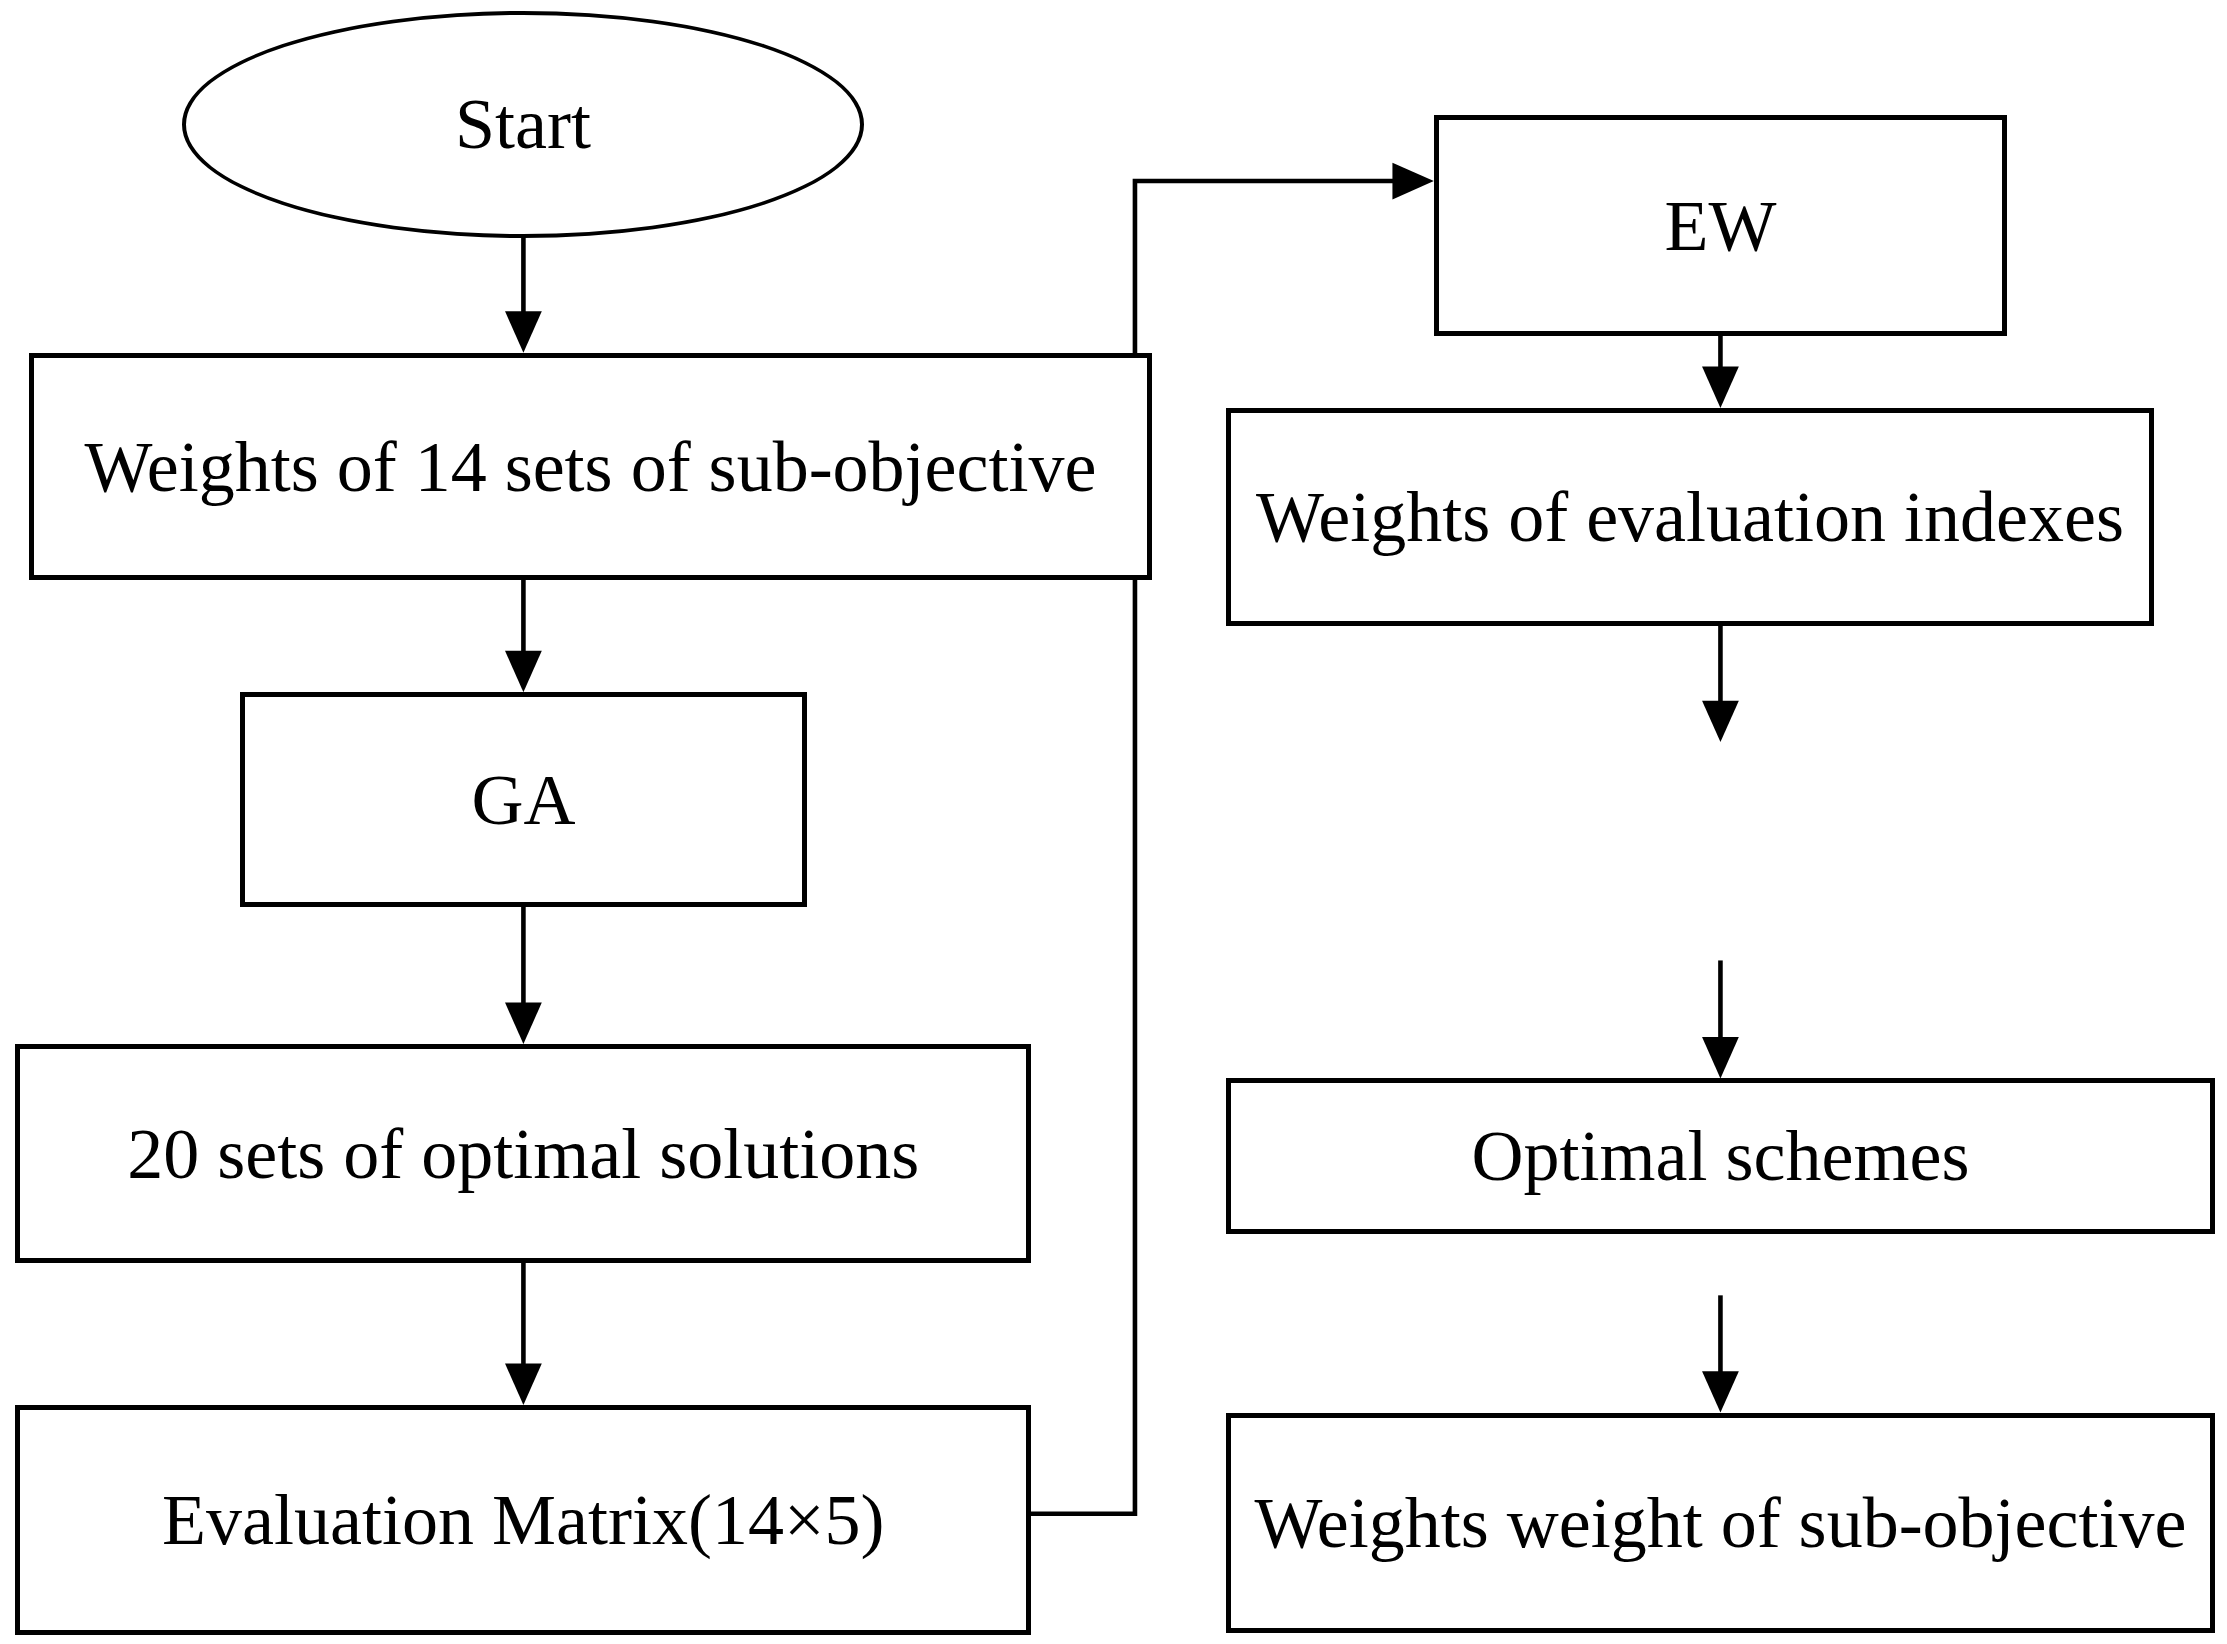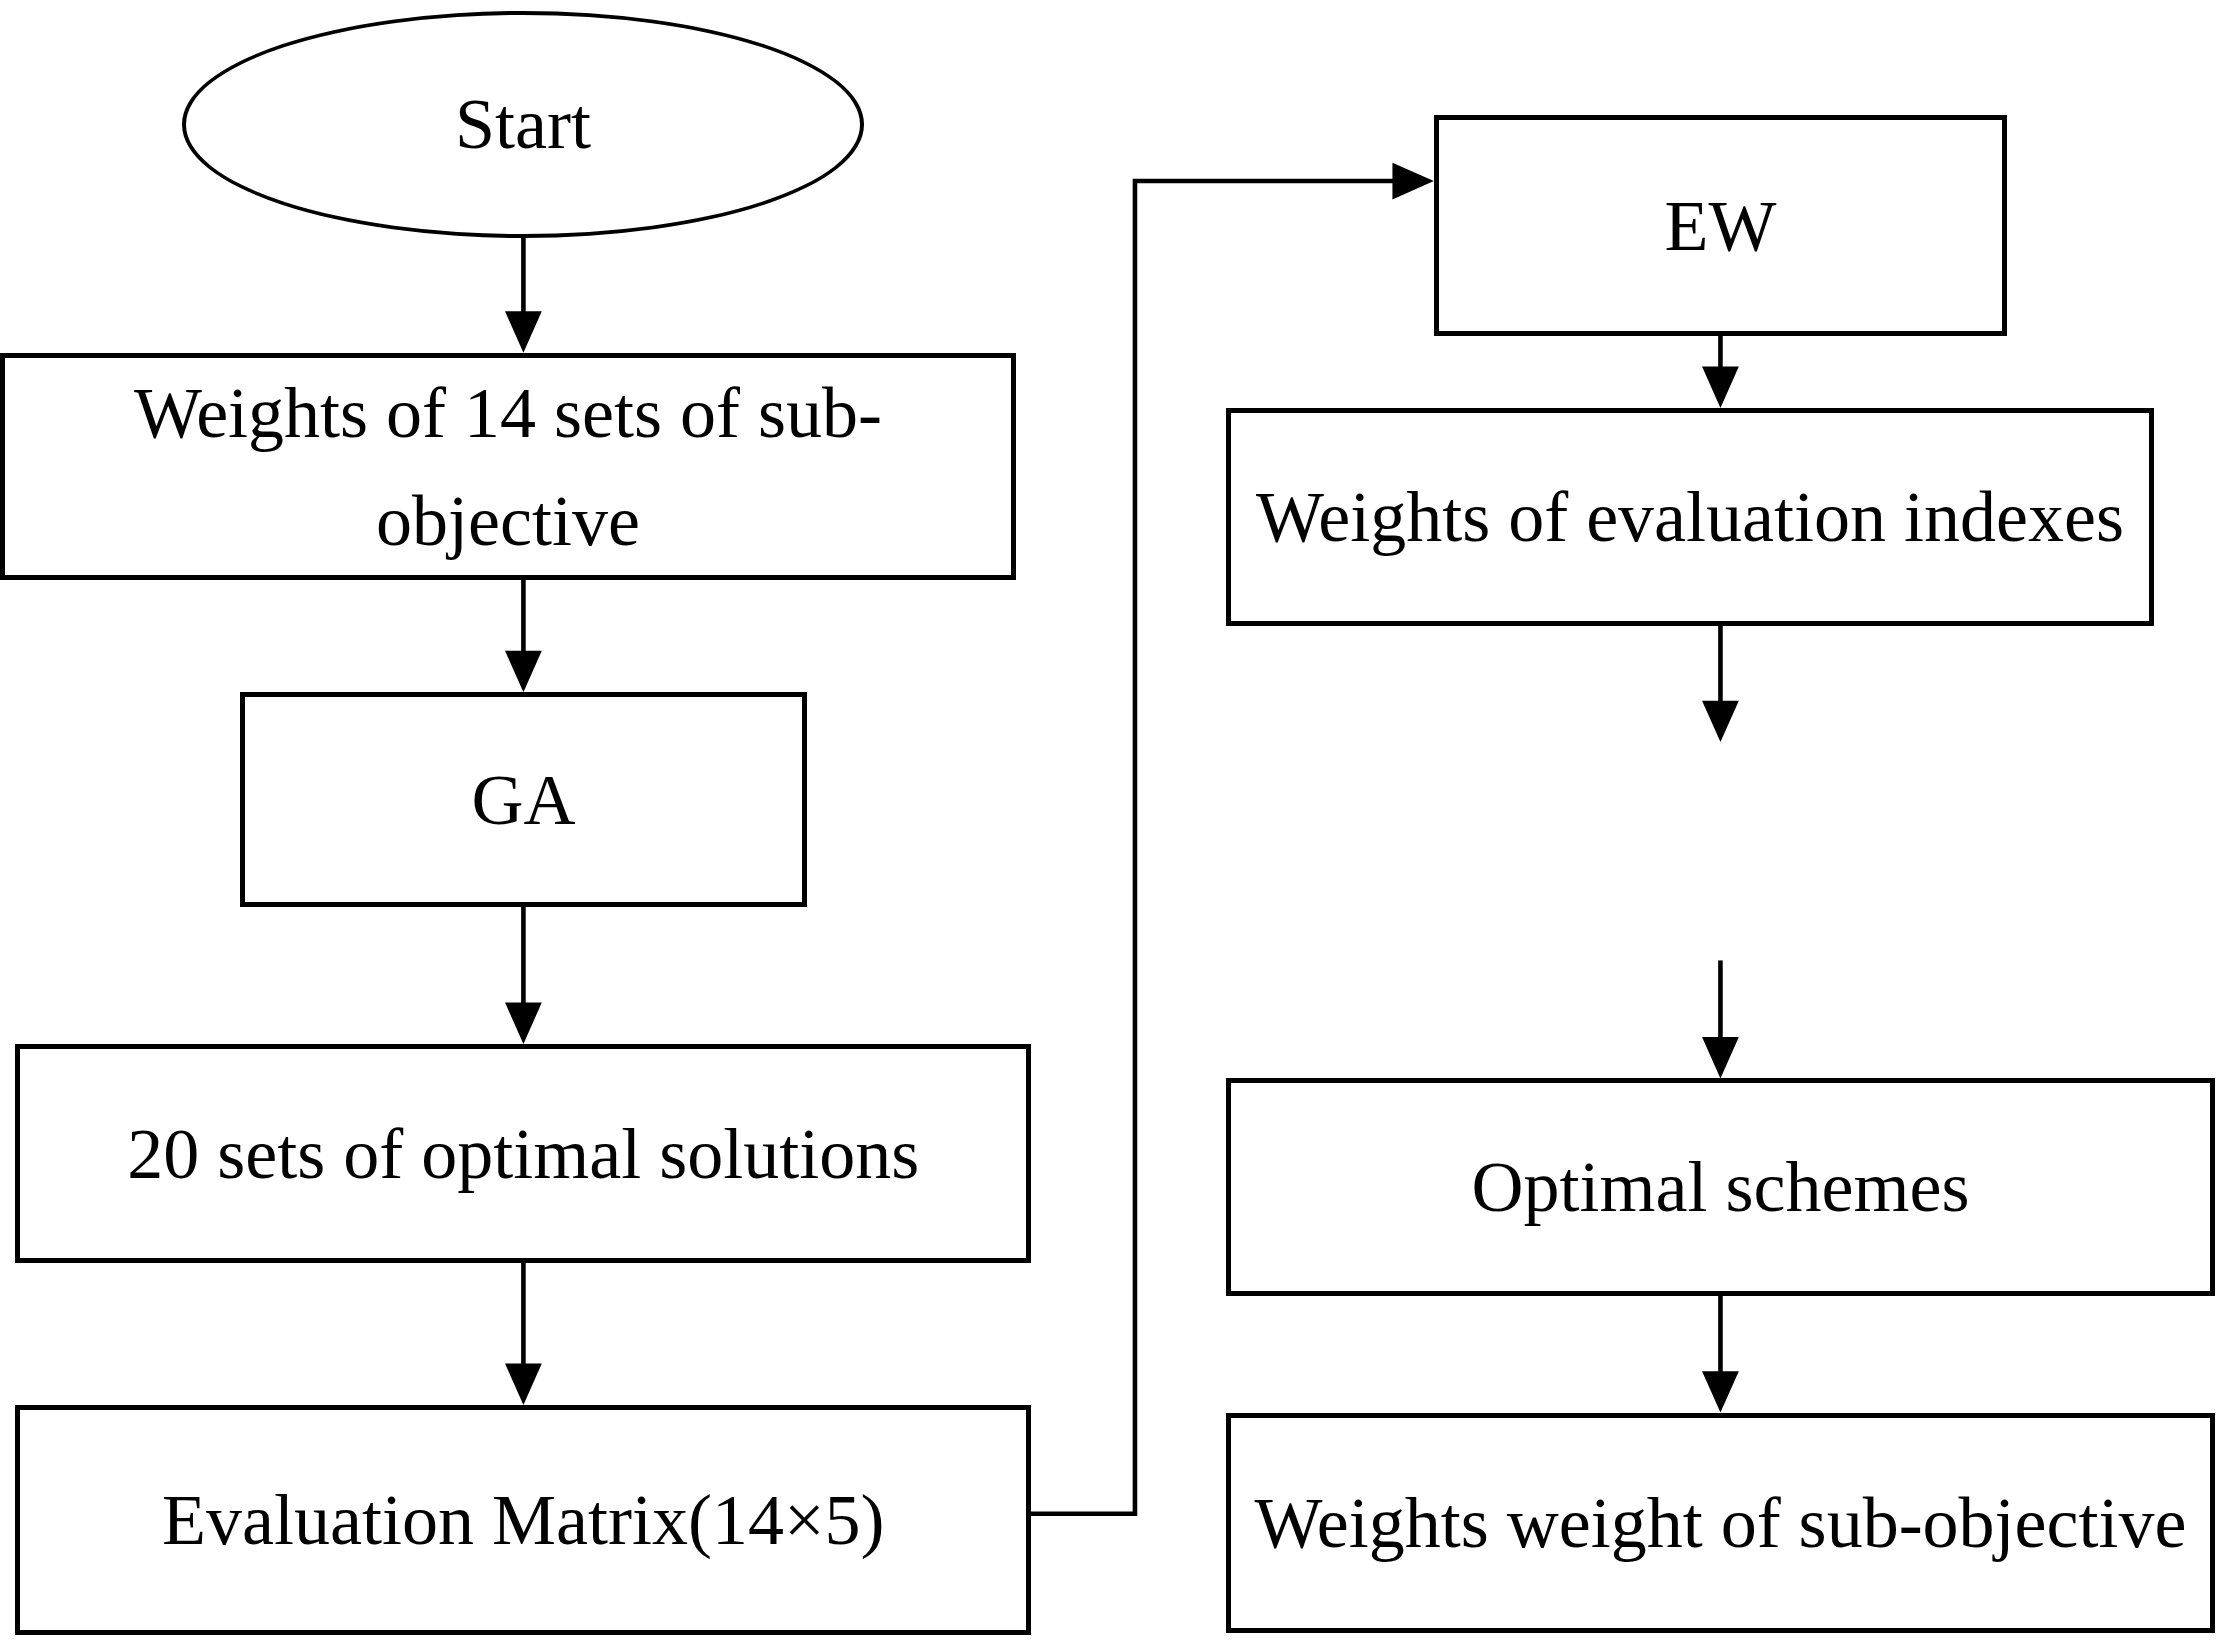--- a/index.html
+++ b/index.html
@@ -28,29 +28,29 @@
     font-size: 72px;
     line-height: 1.5;
     padding: 0 6.1px;
   }
   .node.ellipse {
     border-radius: 50%;
     border-width: 4.6px;
   }
   
   #n-start      { left: 182px;  top: 10.7px;   width: 682px;  height: 227px; align-items: center; }
-  #n-weights14  { left: 0;   top: 353px;  width: 1016px; height: 227px; }
+  #n-weights14  { left: 29px;   top: 353px;  width: 1123px; height: 227px; }
   #n-ga         { left: 240px;  top: 692px;  width: 567px;  height: 215px; }
   #n-solutions  { left: 15.3px;   top: 1044px; width: 1016px; height: 219px; }
   #n-matrix     { left: 15.3px;   top: 1405px; width: 1016px; height: 230px; text-align: center; }
   
   #n-ew         { left: 1434px; top: 71px;   width: 573px;  height: 221px; margin-top: 44px; }
   #n-wei        { left: 1226px; top: 408px;  width: 928px; height: 218px; }
   #n-gr         { left: 1445px; top: 742px;  width: 564px;  height: 220px; }
-  #n-schemes    { left: 1226px; top: 1078px; width: 989px; height: 218px; }
+  #n-schemes    { left: 1226px; top: 1078px; width: 989px; height: 156px; }
   #n-optweight  { left: 1226px; top: 1413px; width: 989px; height: 220px; }
 
   .connector-layer {
     position: absolute;
     left: 0;
     top: 0;
     width: 2227px;
     height: 1645px;
     pointer-events: none;
   }

